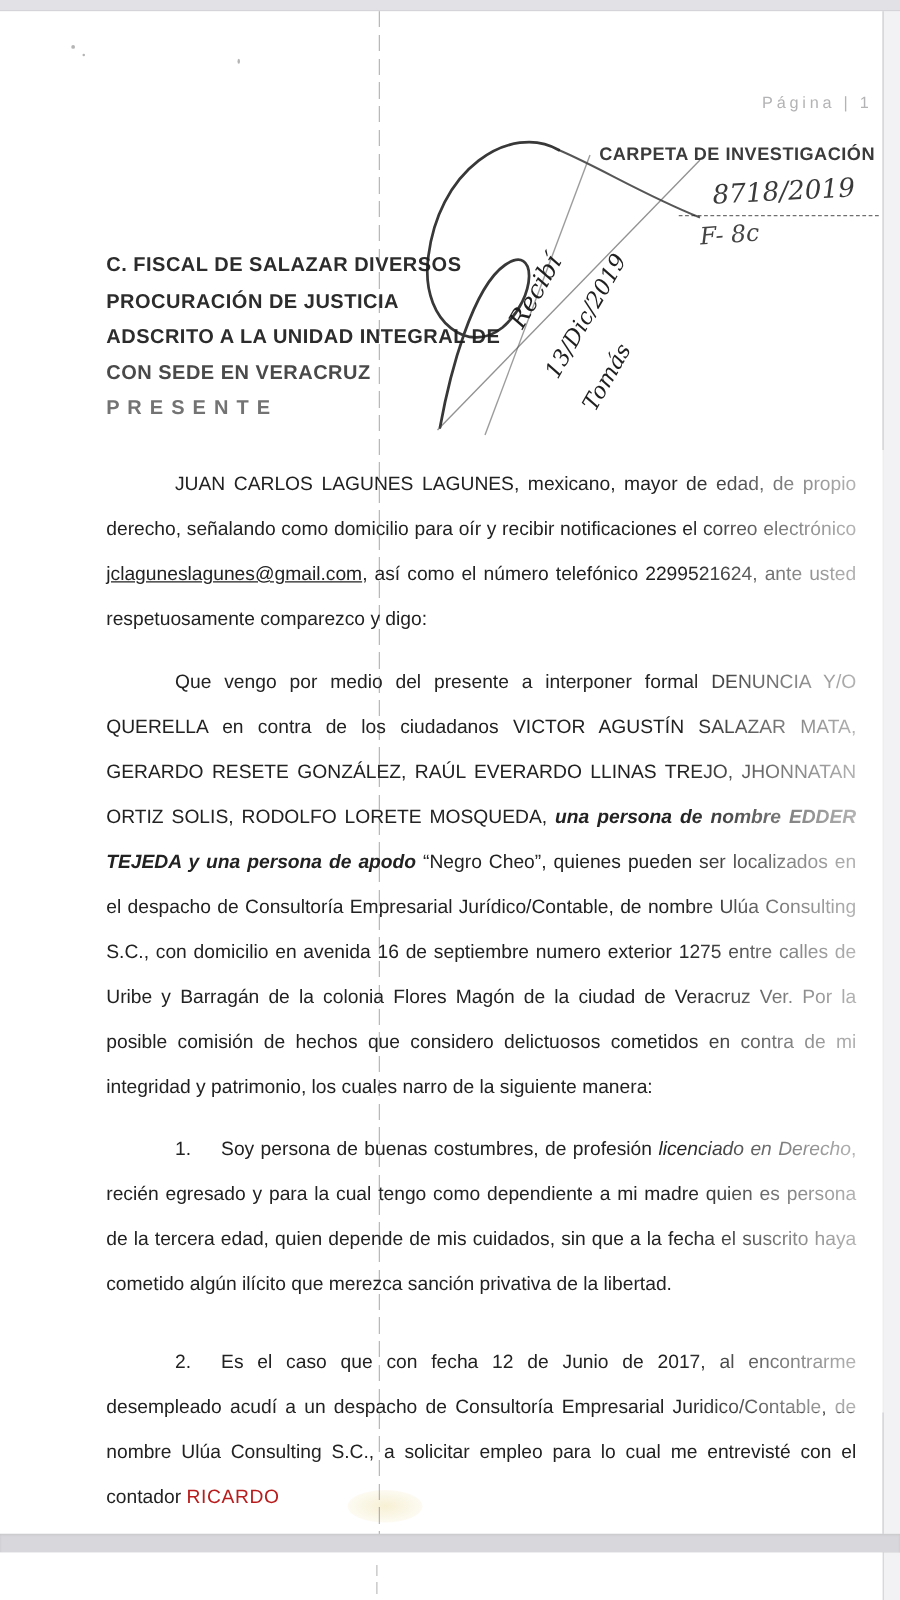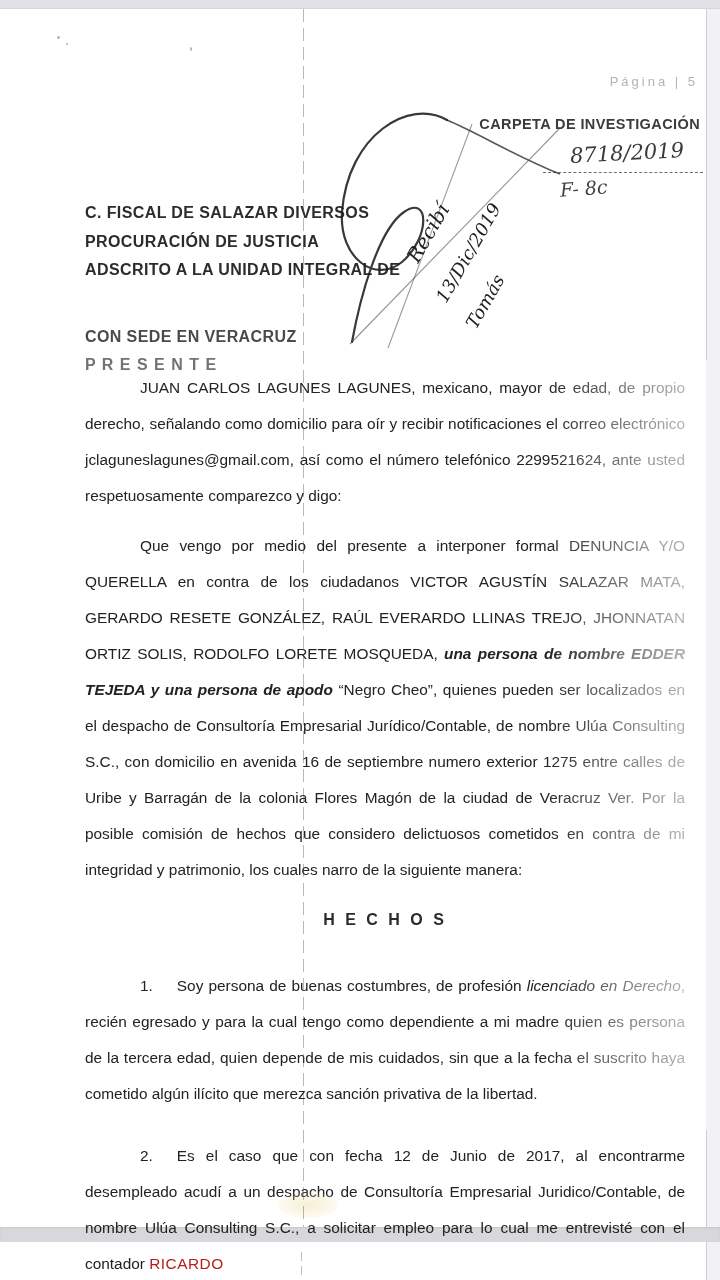--- a/index.html
+++ b/index.html
@@ -22,36 +22,36 @@
   .carpeta-label { position:absolute; right:20px; top:116px; font-size:14.5px; font-weight:bold; letter-spacing:0.4px; color:#3b3b3b; z-index:2;text-align:right; }
   .carpeta-number { position:absolute; left:552px; top:141px; width:150px; text-align:center;
                     font-family:"DejaVu Serif", serif; font-style:italic; font-size:21px; color:#3a3a3a;
                     transform:rotate(-3deg); z-index:2; }
   .carpeta-underline { position:absolute; left:543px; top:172px; width:160px; border-bottom:1.5px dashed #6f6f6f; z-index:2; }
   .carpeta-folio { position:absolute; left:560px; top:177px; font-family:"DejaVu Serif", serif; font-style:italic;
                    font-size:19px; color:#444; transform:rotate(-4deg); z-index:2; }
 
   .recipient { position:absolute; left:85px; top:199px; z-index:2; }
   .recipient div { font-size:16px; font-weight:bold; color:#2c2c2c; line-height:28.5px; letter-spacing:0.4px; }
-  .recipient div:nth-child(4) { color:#4a4a4a;margin-top:38px; }
+  .recipient div:nth-child(4) { color:#4a4a4a; }
   .recipient div:nth-child(5) { color:#737373; letter-spacing:1px; }
 
   .scribble { position:absolute; left:330px; top:96px; width:260px; height:260px; z-index:4; pointer-events:none; }
   .scribble text { font-family:"DejaVu Serif", serif; font-style:italic; fill:#1f1f1f; }
 
   .main-col { position:absolute; left:85px; top:370px; width:600px; z-index:2; color:#222; }
   .para { font-size:15.4px; line-height:36px; text-align:justify; text-indent:55px; }
   .para.intro { margin-bottom:14px; }
   .para.complaint { margin-bottom:14px; }
   .hechos { font-size:16px; font-weight:bold; letter-spacing:3px; text-align:center; text-indent:0; line-height:36px; margin-bottom:30px; color:#2a2a2a; }
   .fact1 { margin-bottom:26px; }
   .b { font-weight:normal; }
   .i { font-style:italic; }
   .bi { font-weight:bold; font-style:italic; }
-  .u { }
+  .u { text-decoration:underline; }
   .faded-caps { color:#b91c1c; letter-spacing:0.5px; }
   .num-gap { display:inline-block; width:24px; }
 
   .scan-fade { position:absolute; left:545px; top:360px; width:162px; height:770px; z-index:6; pointer-events:none;
                background:linear-gradient(to right, rgba(255,255,255,0) 0%, rgba(255,255,255,0.45) 55%, rgba(255,255,255,0.75) 100%); }
   .smudge { position:absolute; left:278px; top:1192px; width:60px; height:26px; border-radius:50%; z-index:3;
             background:radial-gradient(ellipse, rgba(238,222,160,0.45), rgba(238,222,160,0)); }
   .speck { position:absolute; width:3px; height:3px; border-radius:50%; background:rgba(40,40,40,0.35); z-index:3; }
   .speck.s1 { left:57px; top:36px; } .speck.s2 { left:66px; top:43px; width:2px; height:2px; } .speck.s3 { left:190px; top:47px; width:2px; height:4px; }
 </style>
@@ -62,21 +62,21 @@
 
   <div class="top-band"></div>
   <div class="page1"></div>
   <div class="right-margin"></div>
   <div class="separator"></div>
   <div class="page2"></div>
 
   <div class="crease"></div>
   <div class="crease2"></div>
 
-  <div class="page-marker">Página | 5</div>
+  <div class="page-marker">Página | 1</div>
   <div class="carpeta-label">CARPETA DE INVESTIGACIÓN</div>
   <div class="carpeta-number">8718/2019</div>
   <div class="carpeta-underline"></div>
   <div class="carpeta-folio">F- 8c</div>
 
   <div class="recipient">
     <div>C. FISCAL DE SALAZAR DIVERSOS</div>
     <div>PROCURACIÓN DE JUSTICIA</div>
     <div>ADSCRITO A LA UNIDAD INTEGRAL DE</div>
     <div>CON SEDE EN VERACRUZ</div>
@@ -92,21 +92,20 @@
     <text transform="translate(116 208) rotate(-60)" font-size="18">13/Dic/2019</text>
     <text transform="translate(146 234) rotate(-60)" font-size="18">Tomás</text>
   </svg>
 
   <div class="main-col">
 
     <p class="para intro"><span class="b">JUAN CARLOS LAGUNES LAGUNES</span><span>, mexicano, mayor de edad, de propio derecho, señalando como domicilio para oír y recibir notificaciones el correo electrónico </span><span class="u">jclaguneslagunes@gmail.com</span><span>, así como el número telefónico 2299521624, ante usted respetuosamente comparezco y digo:</span></p>
 
     <p class="para complaint"><span>Que vengo por medio del presente a interponer formal </span><span class="b">DENUNCIA Y/O QUERELLA</span><span> en contra de los ciudadanos </span><span class="b">VICTOR AGUSTÍN SALAZAR MATA, GERARDO RESETE GONZÁLEZ, RAÚL EVERARDO LLINAS TREJO, JHONNATAN ORTIZ SOLIS, RODOLFO LORETE MOSQUEDA,</span><span class="bi"> una persona de nombre EDDER TEJEDA y una persona de apodo </span><span class="b">“Negro Cheo”,</span><span> quienes pueden ser localizados en el despacho de Consultoría Empresarial Jurídico/Contable, de nombre Ulúa Consulting S.C., con domicilio en avenida 16 de septiembre numero exterior 1275 entre calles de Uribe y Barragán de la colonia Flores Magón de la ciudad de Veracruz Ver.  Por la posible comisión de hechos que considero delictuosos cometidos en contra de mi integridad y patrimonio, los cuales narro de la siguiente manera:</span></p>
 
-    <div class="hechos">H E C H O S</div>
 
     <p class="para fact1"><span class="b">1.</span><span class="num-gap"></span><span>Soy persona de buenas costumbres, de profesión </span><span class="i">licenciado en Derecho</span><span>, recién egresado y para la cual tengo como dependiente  a mi madre quien es persona de la tercera edad, quien depende de mis cuidados, sin que a la fecha el suscrito haya cometido algún ilícito que merezca sanción privativa de la libertad.</span></p>
 
     <p class="para fact2"><span class="b">2.</span><span class="num-gap"></span><span>Es el caso que con fecha 12 de Junio de 2017, al encontrarme desempleado acudí a un despacho de Consultoría Empresarial Juridico/Contable, de nombre Ulúa Consulting S.C., a solicitar empleo para lo cual me entrevisté con el contador </span><span class="faded-caps">RICARDO</span></p>
 
   </div>
 
   <div class="scan-fade"></div>
   <div class="smudge"></div>
   <div class="speck s1"></div>

